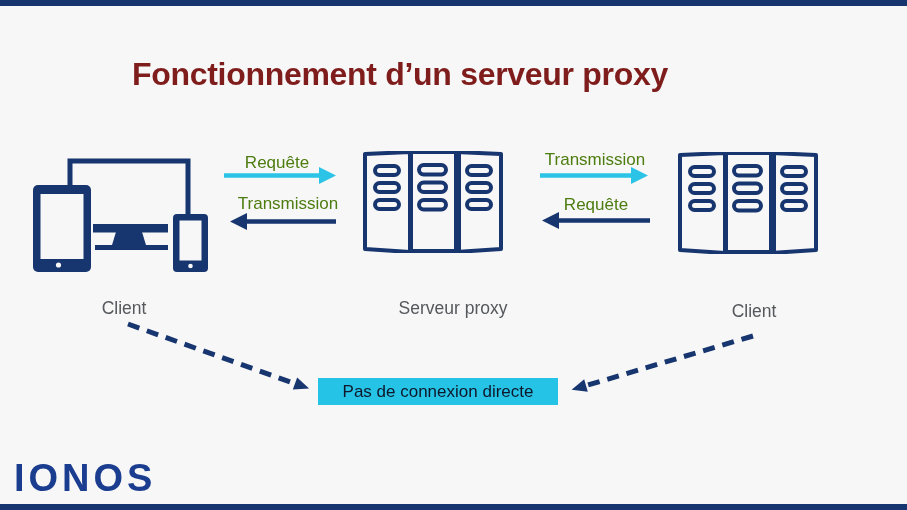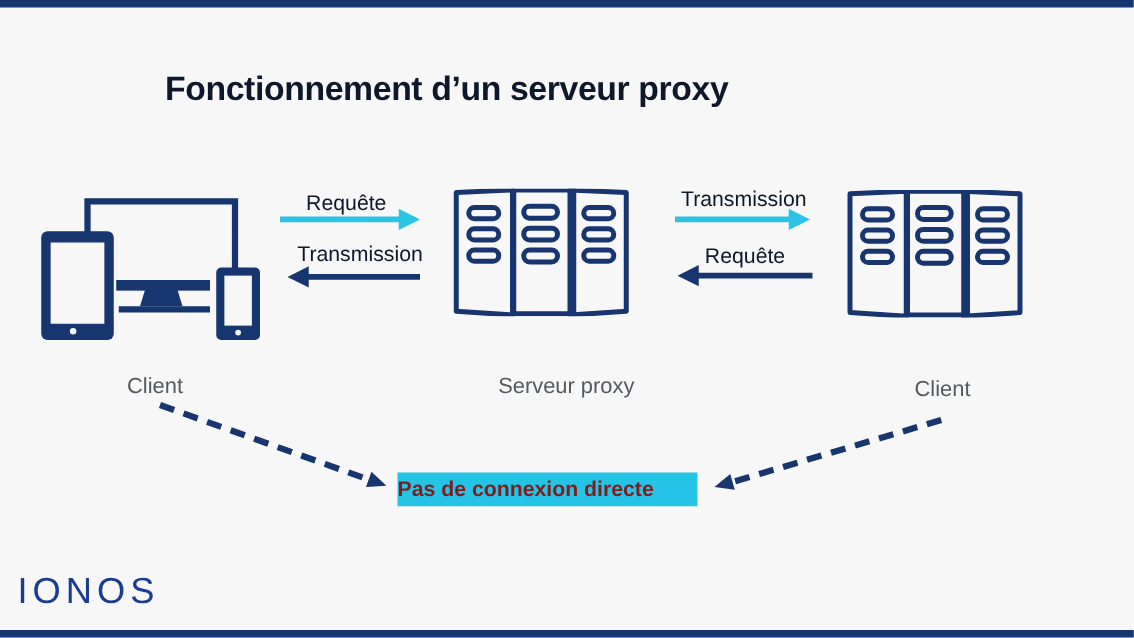--- a/index.html
+++ b/index.html
@@ -7,41 +7,41 @@
     width:907px;height:510px;position:relative;overflow:hidden;
     background:#f7f7f7;
     font-family:"Liberation Sans", sans-serif;
   }
   .edge-bar{position:absolute;left:0;width:907px;height:6px;background:#17356f;}
   .edge-bar.top{top:0;}
   .edge-bar.bottom{bottom:0;}
   .abs{position:absolute;}
   .title{
     left:132px;top:56px;
-    font-size:27px;font-weight:bold;letter-spacing:-0.3px;
-    color:#0f172a;white-space:nowrap;
+    font-size:32px;font-weight:bold;letter-spacing:-0.3px;
+    color:#7f1d1d;white-space:nowrap;
   }
   .node-label{
     font-size:17.5px;color:#55585c;white-space:nowrap;
     transform:translateX(-50%);
     text-align:right;
   }
   .flow-label{
-    font-size:17px;color:#0f172a;white-space:nowrap;
+    font-size:17px;color:#4d7c0f;white-space:nowrap;
     transform:translateX(-50%);
   }
   .callout{
     left:318px;top:378px;width:240px;height:27px;
     background:#25c3e5;
-    display:flex;align-items:center;justify-content:flex-start;
-    font-size:17px;color:#7f1d1d;font-weight:bold;
+    display:flex;align-items:center;justify-content:center;
+    font-size:17px;color:#0f172a;
   }
   .logo{
     left:14px;top:457px;
-    font-size:29px;font-weight:normal;letter-spacing:4px;
+    font-size:38px;font-weight:bold;letter-spacing:4px;
     color:#1a3d8f;white-space:nowrap;
   }
   svg{display:block;}
   .layer{position:absolute;left:0;top:0;pointer-events:none;}
 </style>
 </head>
 <body>
 
 <div class="edge-bar top"></div>
 <div class="edge-bar bottom"></div>

